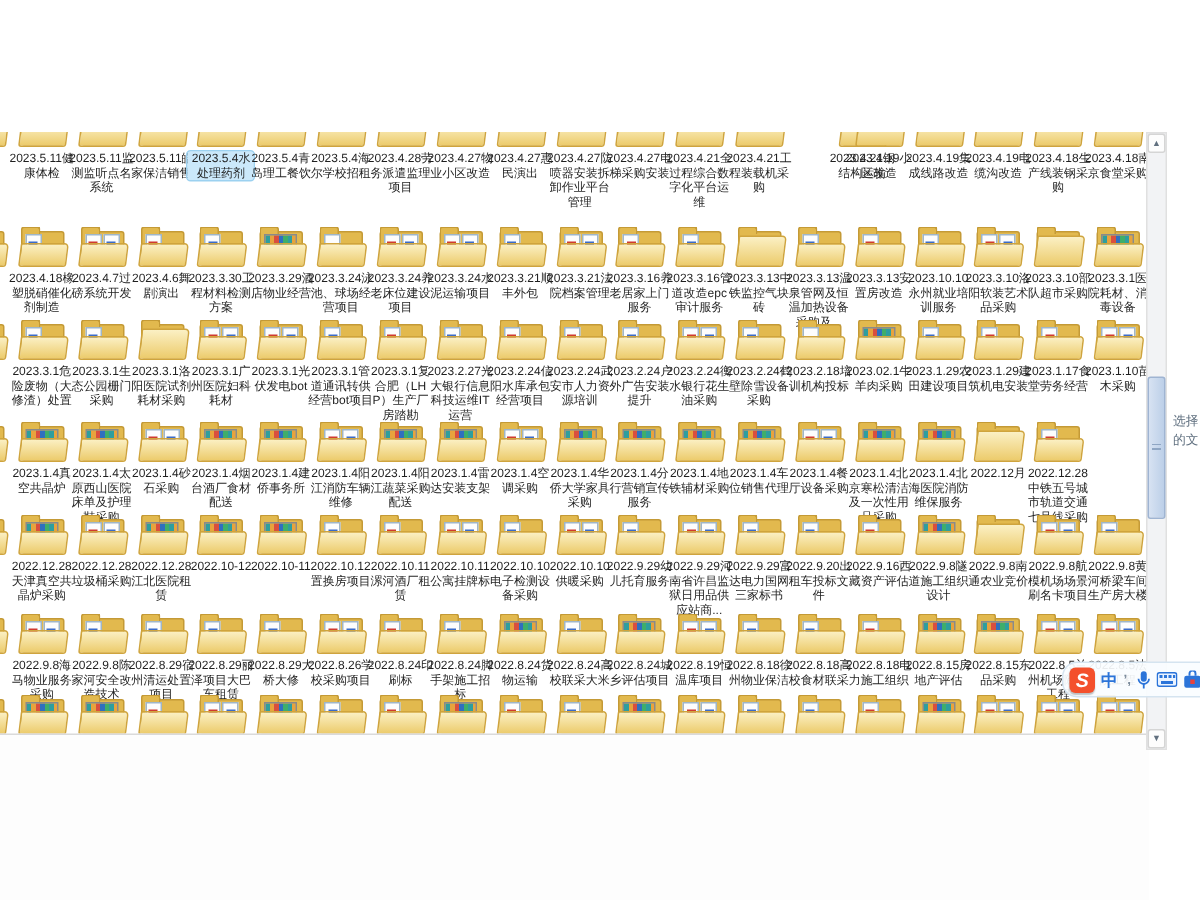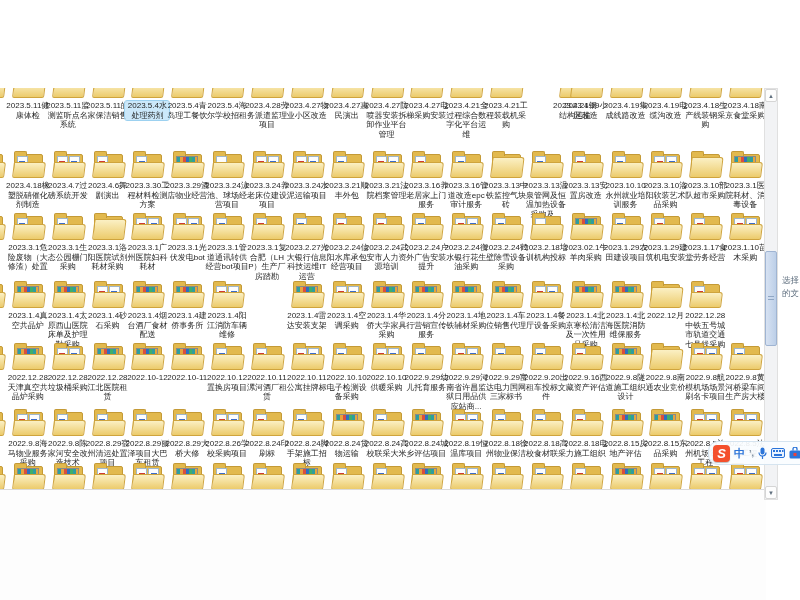--- a/index.html
+++ b/index.html
@@ -832,20 +832,30 @@
             <div class="mark m-red"></div>
           </div>
           <div class="card">
             <div class="mark m-blue"></div>
           </div>
         </div>
         <div class="f-front"></div>
       </div>
       <div class="flabel">2023.1.4阳江消防车辆维修</div>
     </div>
+    <div class="cell" style="left: 246.95px; top: 280px;">
+      <div class="folder v-media">
+        <div class="f-back"></div>
+        <div class="docs">
+          <div class="stripes"></div>
+        </div>
+        <div class="f-front"></div>
+      </div>
+      <div class="flabel">2023.1.4阳江蔬菜采购配送</div>
+    </div>
     <div class="cell" style="left: 286.8px; top: 280px;">
       <div class="folder v-media">
         <div class="f-back"></div>
         <div class="docs">
           <div class="stripes"></div>
         </div>
         <div class="f-front"></div>
       </div>
       <div class="flabel">2023.1.4雷达安装支架</div>
     </div>

